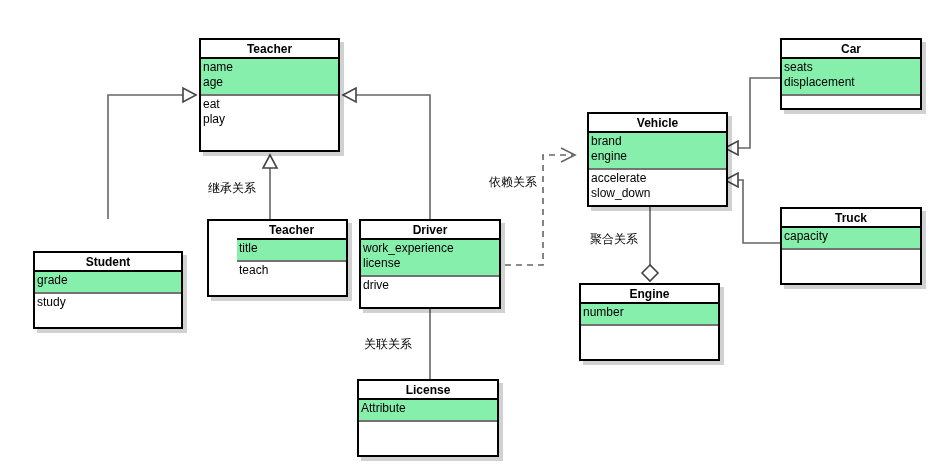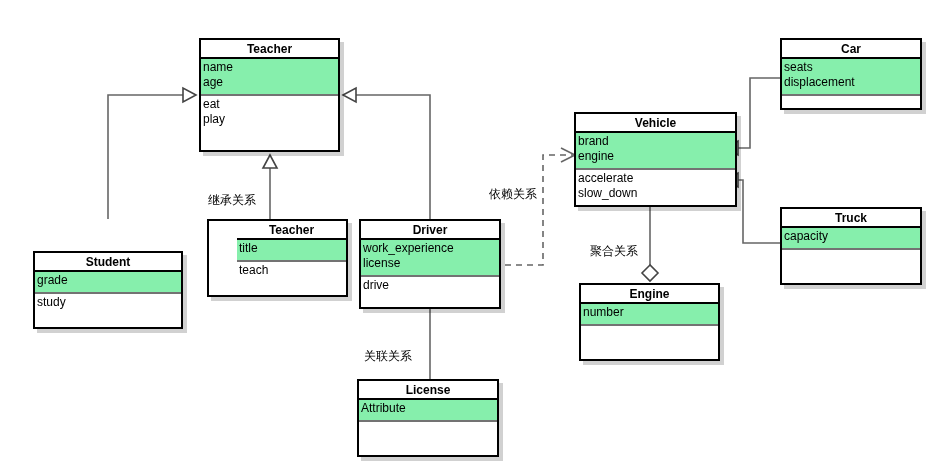--- a/index.html
+++ b/index.html
@@ -66,21 +66,20 @@
   }
   .edge-label {
     position: absolute;
     font-size: 12px;
     line-height: 14px;
     color: #000000;
     background: #ffffff;
     white-space: nowrap;
     padding: 0 2px;
     z-index: 6;
-    margin-top: 12px;
   }
 </style>
 </head>
 <body>
 
 <div id="canvas">
 
   <svg id="edges" viewBox="0 0 946 475" width="946" height="475">
     <g stroke="#666666" stroke-width="1.6" fill="none">
 
@@ -154,21 +153,21 @@
     <div class="cls-ops">
         <div class="member">drive</div>
       </div>
   </div>
   <div class="uml-class" style="left: 357px; top: 379px; width: 142px; height: 78px;">
     <div class="cls-title">License</div>
     <div class="cls-attrs" style="height: 22px;">
         <div class="member">Attribute</div>
       </div>
   </div>
-  <div class="uml-class" style="left: 574px; top: 112px; width: 163px; height: 95px;">
+  <div class="uml-class" style="left: 587px; top: 112px; width: 141px; height: 95px;">
     <div class="cls-title">Vehicle</div>
     <div class="cls-attrs" style="height: 37px;">
         <div class="member">brand</div>
         <div class="member">engine</div>
       </div>
     <div class="cls-ops">
         <div class="member">accelerate</div>
         <div class="member">slow_down</div>
       </div>
   </div>

